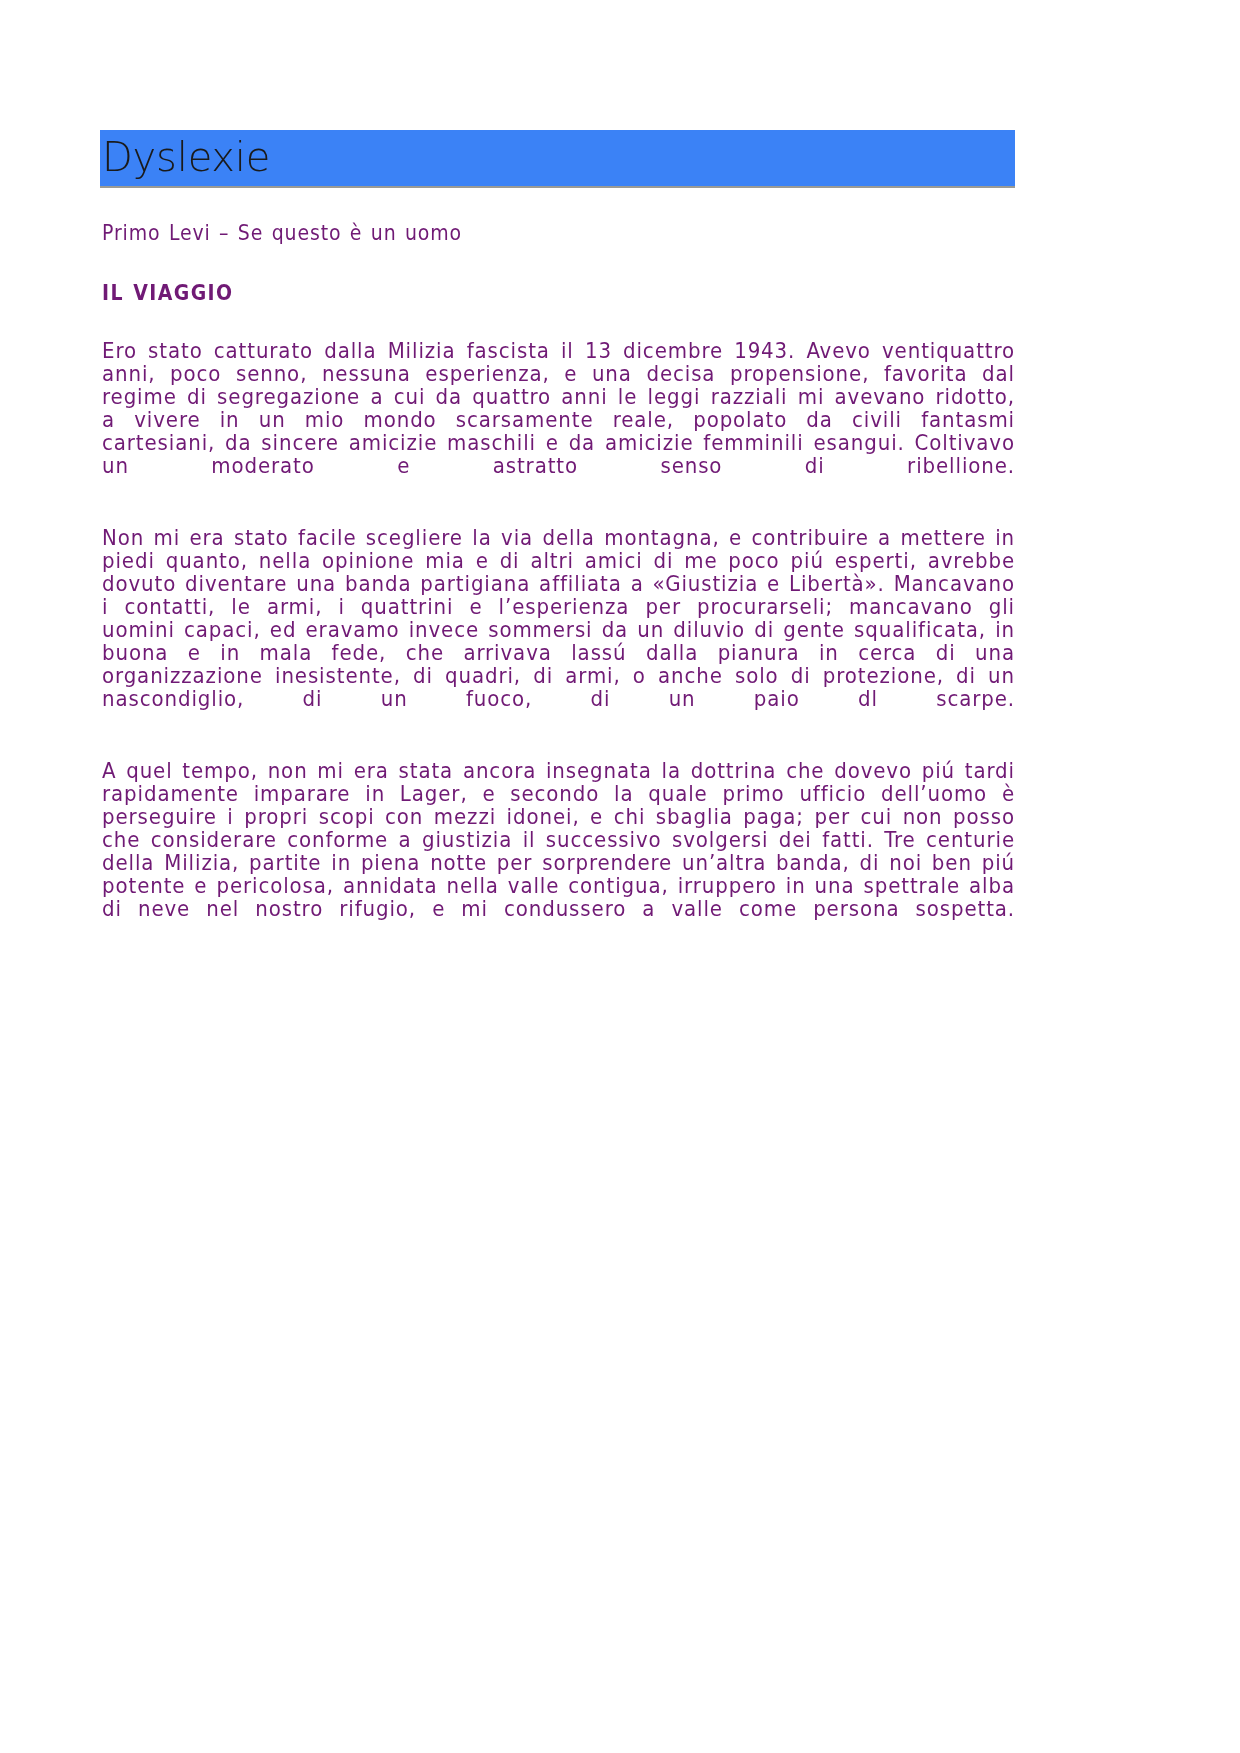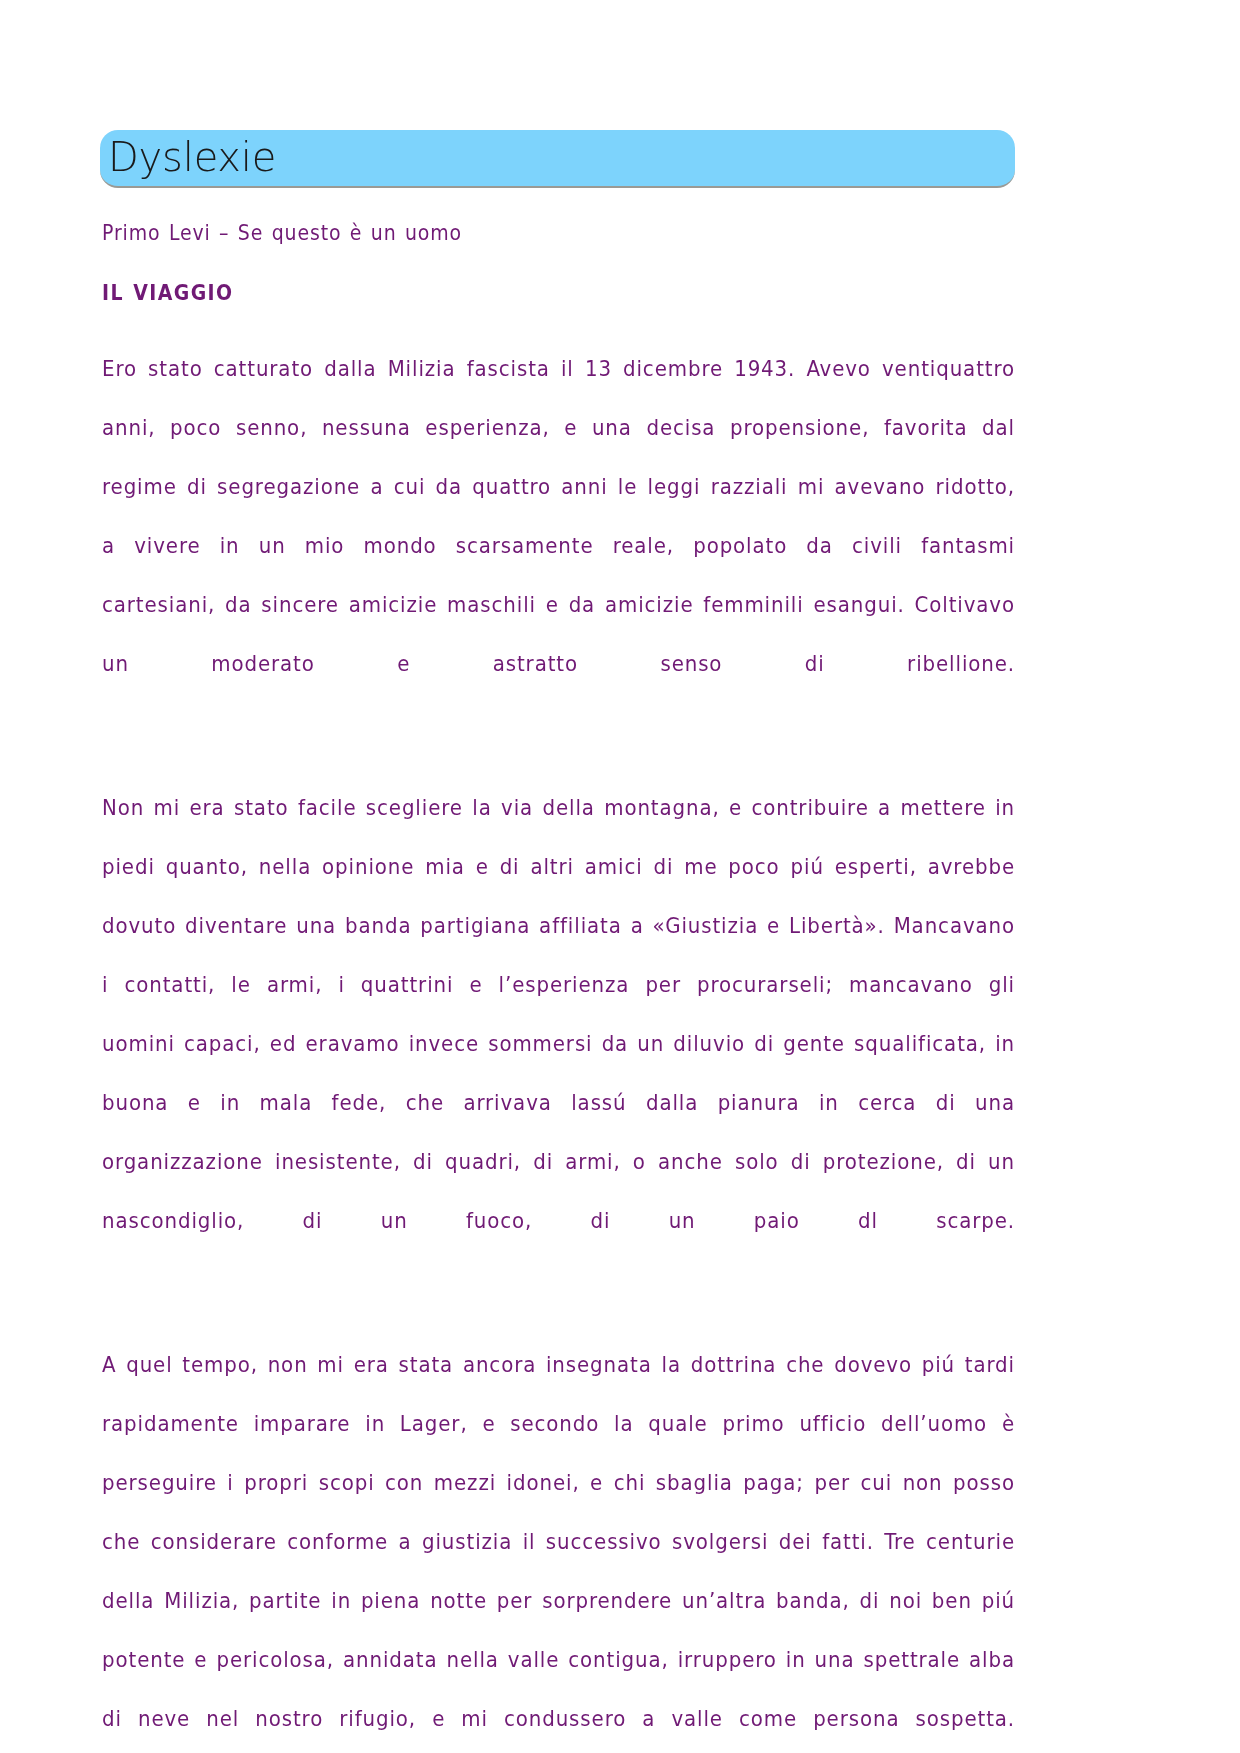--- a/index.html
+++ b/index.html
@@ -25,25 +25,24 @@
 
   .content {
     position: absolute;
     left: 100px;
     top: 130px;
     width: 915px;
   }
 
   
   .doc-header {
-    background: #7dd3fc;
+    background: #3b82f6;
     border-bottom: 2px solid #9a9a95;
-    padding: 6px 0 8px 8px;
+    padding: 6px 0 8px 2px;
     margin-bottom: 30px;
-    border-radius: 18px;
   }
   .doc-title {
     font-family: "DejaVu Sans", sans-serif;
     font-size: 40px;
     font-weight: 300;
     line-height: 1.05;
     letter-spacing: -0.2px;
     color: #1a1a1a;
     margin: 0;
   }
@@ -67,21 +66,21 @@
   .section-heading {
     font-size: 21px;
     font-weight: 700;
     letter-spacing: 1.4px;
     line-height: 1.5;
     margin: 0 0 30px 2px;
   }
 
   .para {
     font-size: 22px;
-    line-height: 59px;
+    line-height: 23px;
     text-align: justify;
     text-justify: inter-word;
     margin: 0 0 26px 2px;
     hyphens: none;
   }
   .para:last-child {
     margin-bottom: 0;
   }
   
   .para::after {

